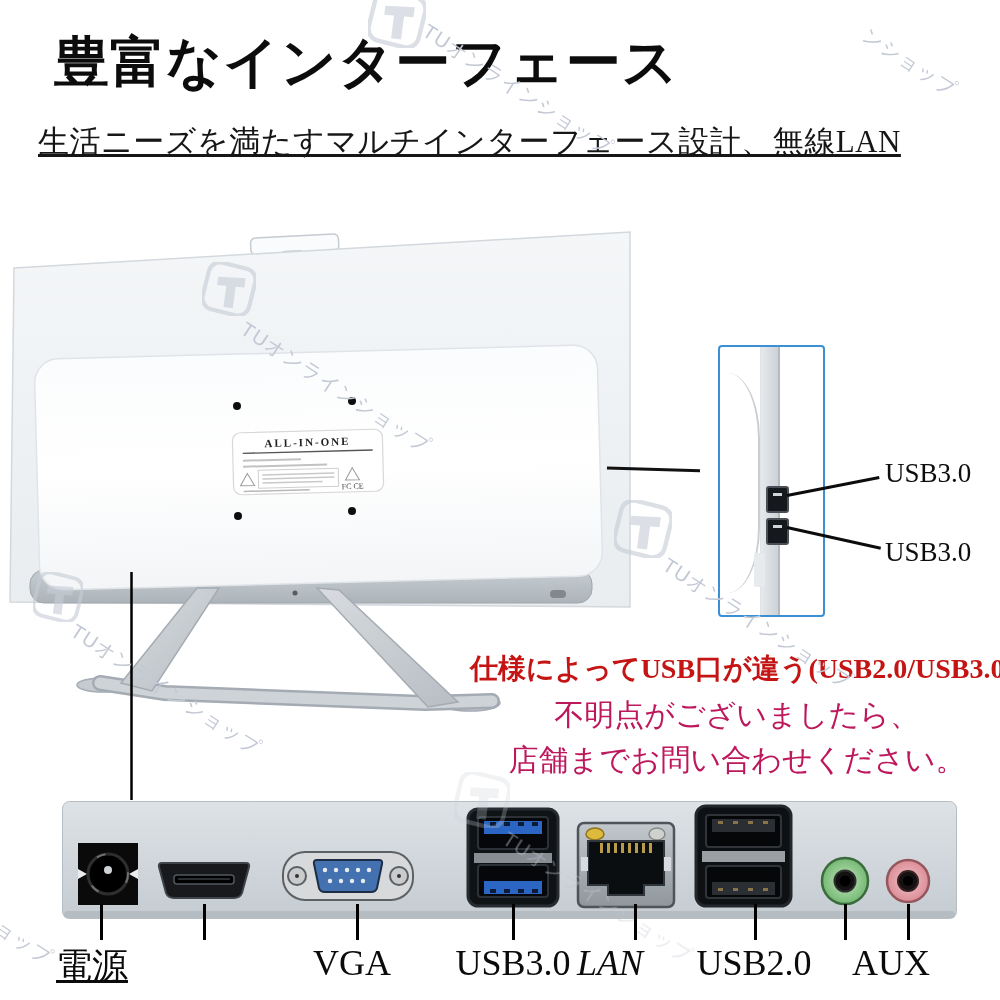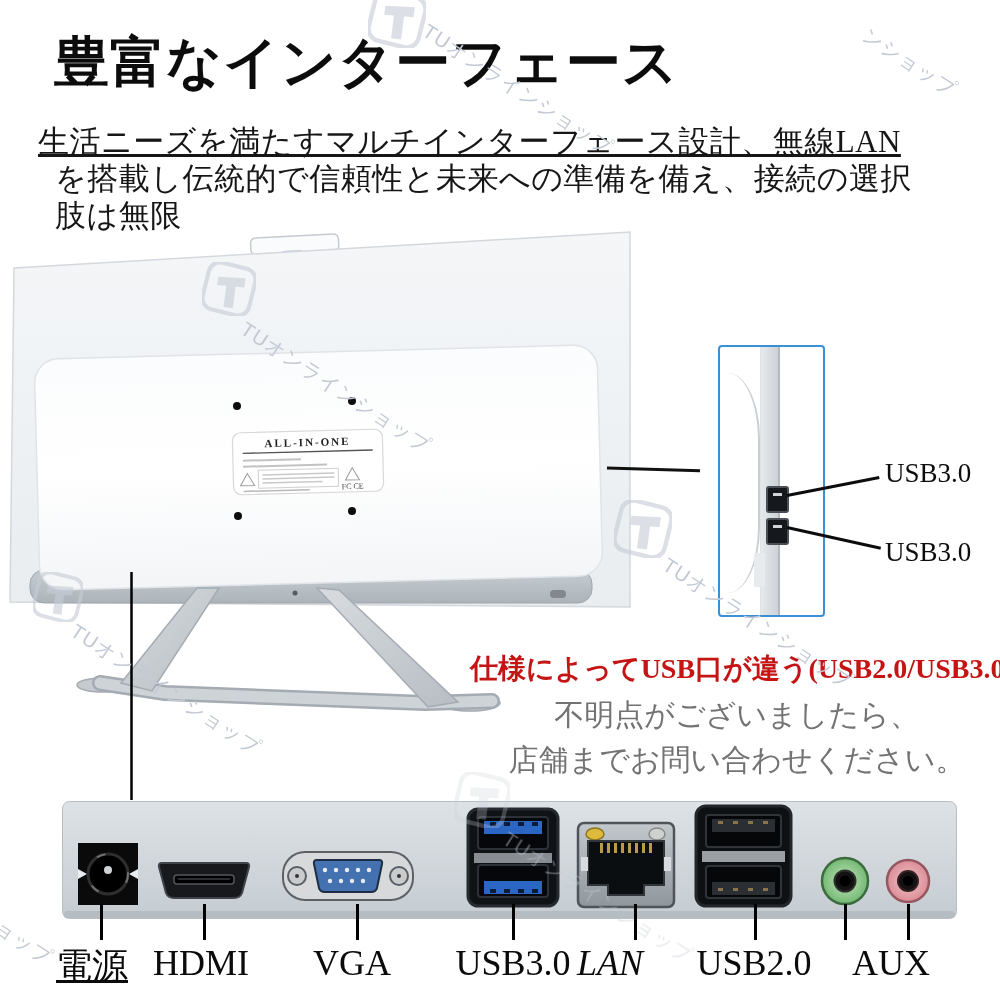--- a/index.html
+++ b/index.html
@@ -8,21 +8,21 @@
   .abs{position:absolute;}
   .title{font-size:55px;font-weight:900;letter-spacing:1px;color:#0c0c0c;white-space:nowrap;}
   .intro{font-size:31px;color:#161616;letter-spacing:.5px;white-space:nowrap;}
   .wm{color:#c7cdd7;opacity:.62;}
   .wm-text{position:absolute;font-size:20px;letter-spacing:1px;color:#c3c9d4;white-space:nowrap;
            transform:rotate(33deg);transform-origin:left top;
            font-family:"Liberation Sans","DejaVu Sans",sans-serif;}
   .ptr{position:absolute;background:#0c0c0c;}
   .side-label{position:absolute;font-size:27px;color:#0d0d0d;white-space:nowrap;}
   .note-red{position:absolute;font-size:28px;font-weight:bold;white-space:nowrap;text-align:center;}
-  .note-black{position:absolute;font-size:30px;color:#737373;white-space:nowrap;text-align:center;}
+  .note-black{position:absolute;font-size:30px;color:#be185d;white-space:nowrap;text-align:center;}
   .port-label{position:absolute;top:942px;font-size:36px;color:#0b0b0b;transform:translateX(-50%);white-space:nowrap;}
   .tick{position:absolute;top:904px;width:3px;height:36px;background:#000;}
   .sideport{position:absolute;width:19px;height:23px;background:#15181c;border:2px solid #4a4f56;border-radius:3px;}
   .sideport i{display:block;margin:5px auto 0;width:9px;height:3px;background:#cfd4d9;}
 </style>
 </head>
 <body>
 
 <div id="stage">
 
@@ -33,22 +33,20 @@
           <rect x="3" y="3" width="46" height="46" rx="11" fill="none" stroke="currentColor" stroke-width="4"></rect>
           <polygon points="13,17 39,12 40,21 14,25" fill="currentColor"></polygon>
           <polygon points="22,18 31,17 34,43 25,44" fill="currentColor"></polygon>
         </g>
       </g>
     </defs>
   </svg>
 
   <div class="abs title" style="left:54px;top:26px;">豊富なインターフェース</div>
   <div class="abs intro" style="left:38px;top:121px;text-decoration:underline;">生活ニーズを満たすマルチインターフェース設計、無線LAN</div>
-  <div class="abs intro" style="left:55px;top:158px;">を搭載し伝統的で信頼性と未来への準備を備え、接続の選択</div>
-  <div class="abs intro" style="left:55px;top:195px;">肢は無限</div>
 
   <svg class="abs" style="left:0;top:225px;" width="700" height="575" viewBox="0 0 700 575">
     <defs>
       <linearGradient id="glassGrad" x1="0" y1="0" x2="0" y2="1">
         <stop offset="0" stop-color="#f4f6f8"></stop>
           <stop offset="1" stop-color="#e9edf0"></stop>
       </linearGradient>
       <linearGradient id="coverGrad" x1="0" y1="0" x2="0" y2="1">
         <stop offset="0" stop-color="#fbfcfd"></stop>
           <stop offset=".5" stop-color="#ffffff"></stop>
@@ -307,20 +305,19 @@
   <div class="tick" style="left:100px;"></div>
   <div class="tick" style="left:203px;"></div>
   <div class="tick" style="left:356px;"></div>
   <div class="tick" style="left:512px;"></div>
   <div class="tick" style="left:634px;"></div>
   <div class="tick" style="left:754px;"></div>
   <div class="tick" style="left:844px;"></div>
   <div class="tick" style="left:907px;"></div>
 
   <div class="port-label" style="left:92px;text-decoration:underline;">電源</div>
-  <div class="port-label" style="left:201px;">HDMI</div>
   <div class="port-label" style="left:352px;">VGA</div>
   <div class="port-label" style="left:513px;">USB3.0</div>
   <div class="port-label" style="left:610px;font-style:italic;">LAN</div>
   <div class="port-label" style="left:754px;text-align:right;">USB2.0</div>
   <div class="port-label" style="left:871px;margin-left:20px;">AUX</div>
 
 </div>
 
 </body></html>

